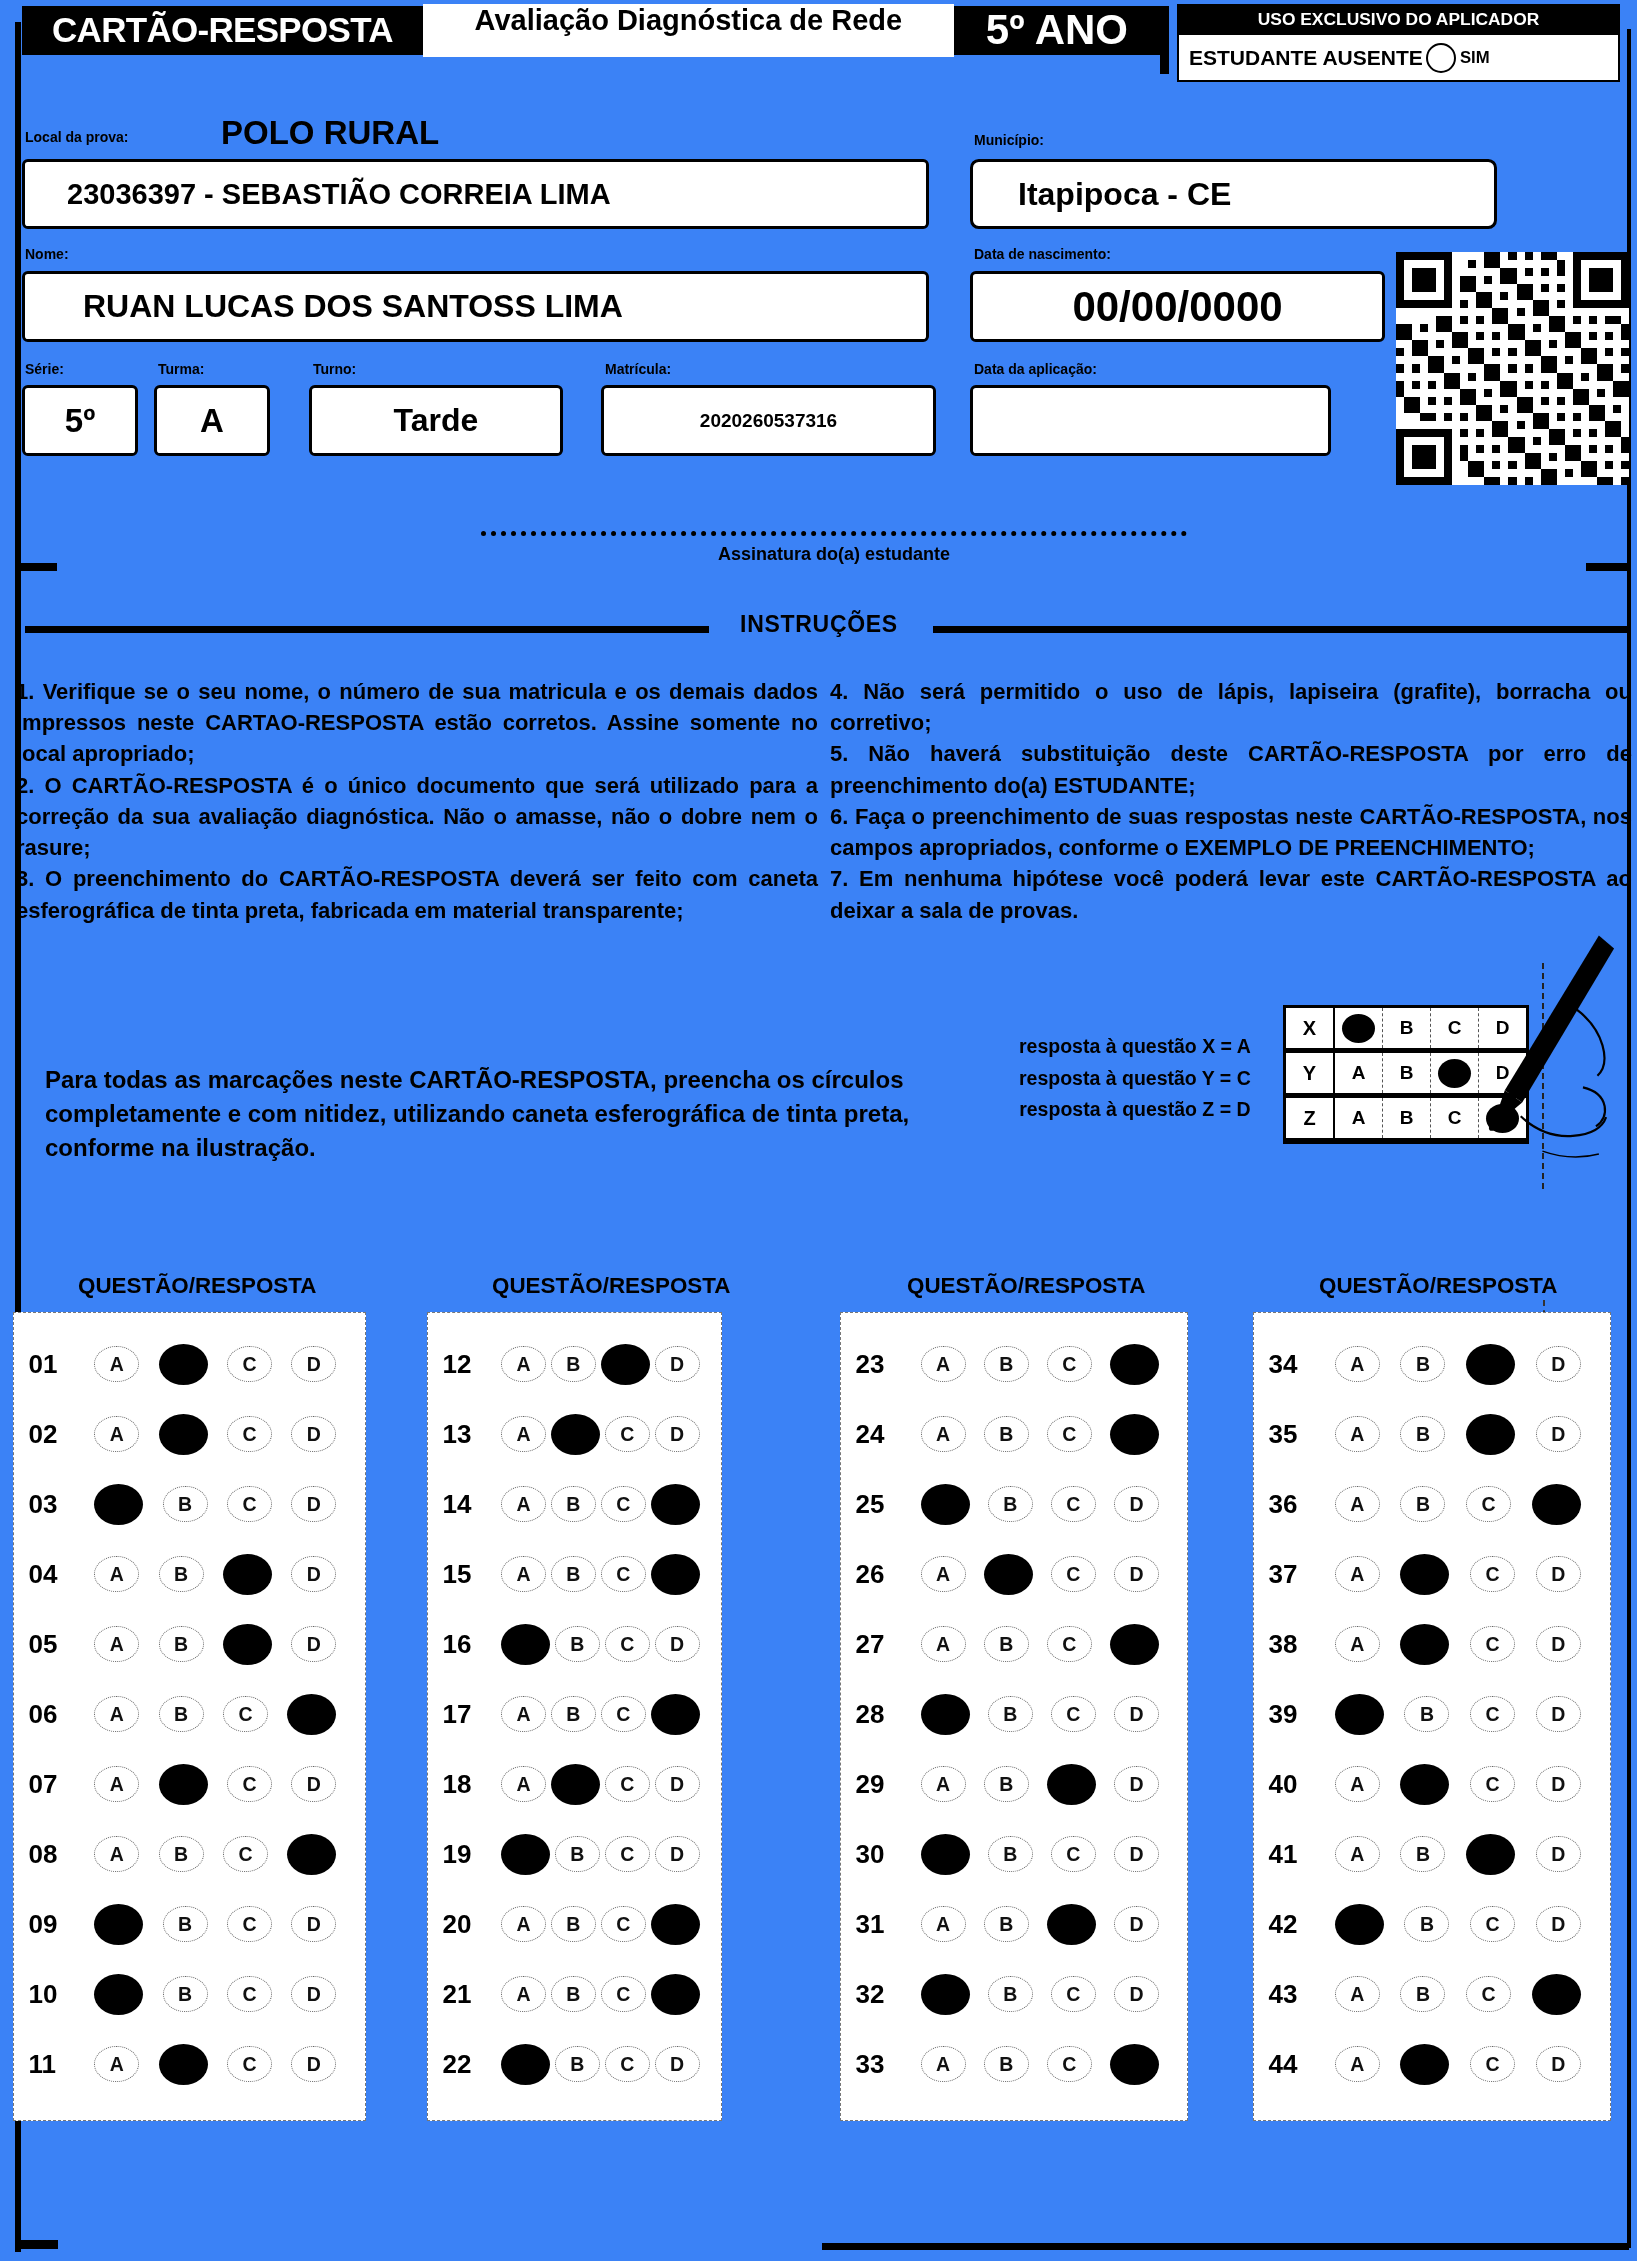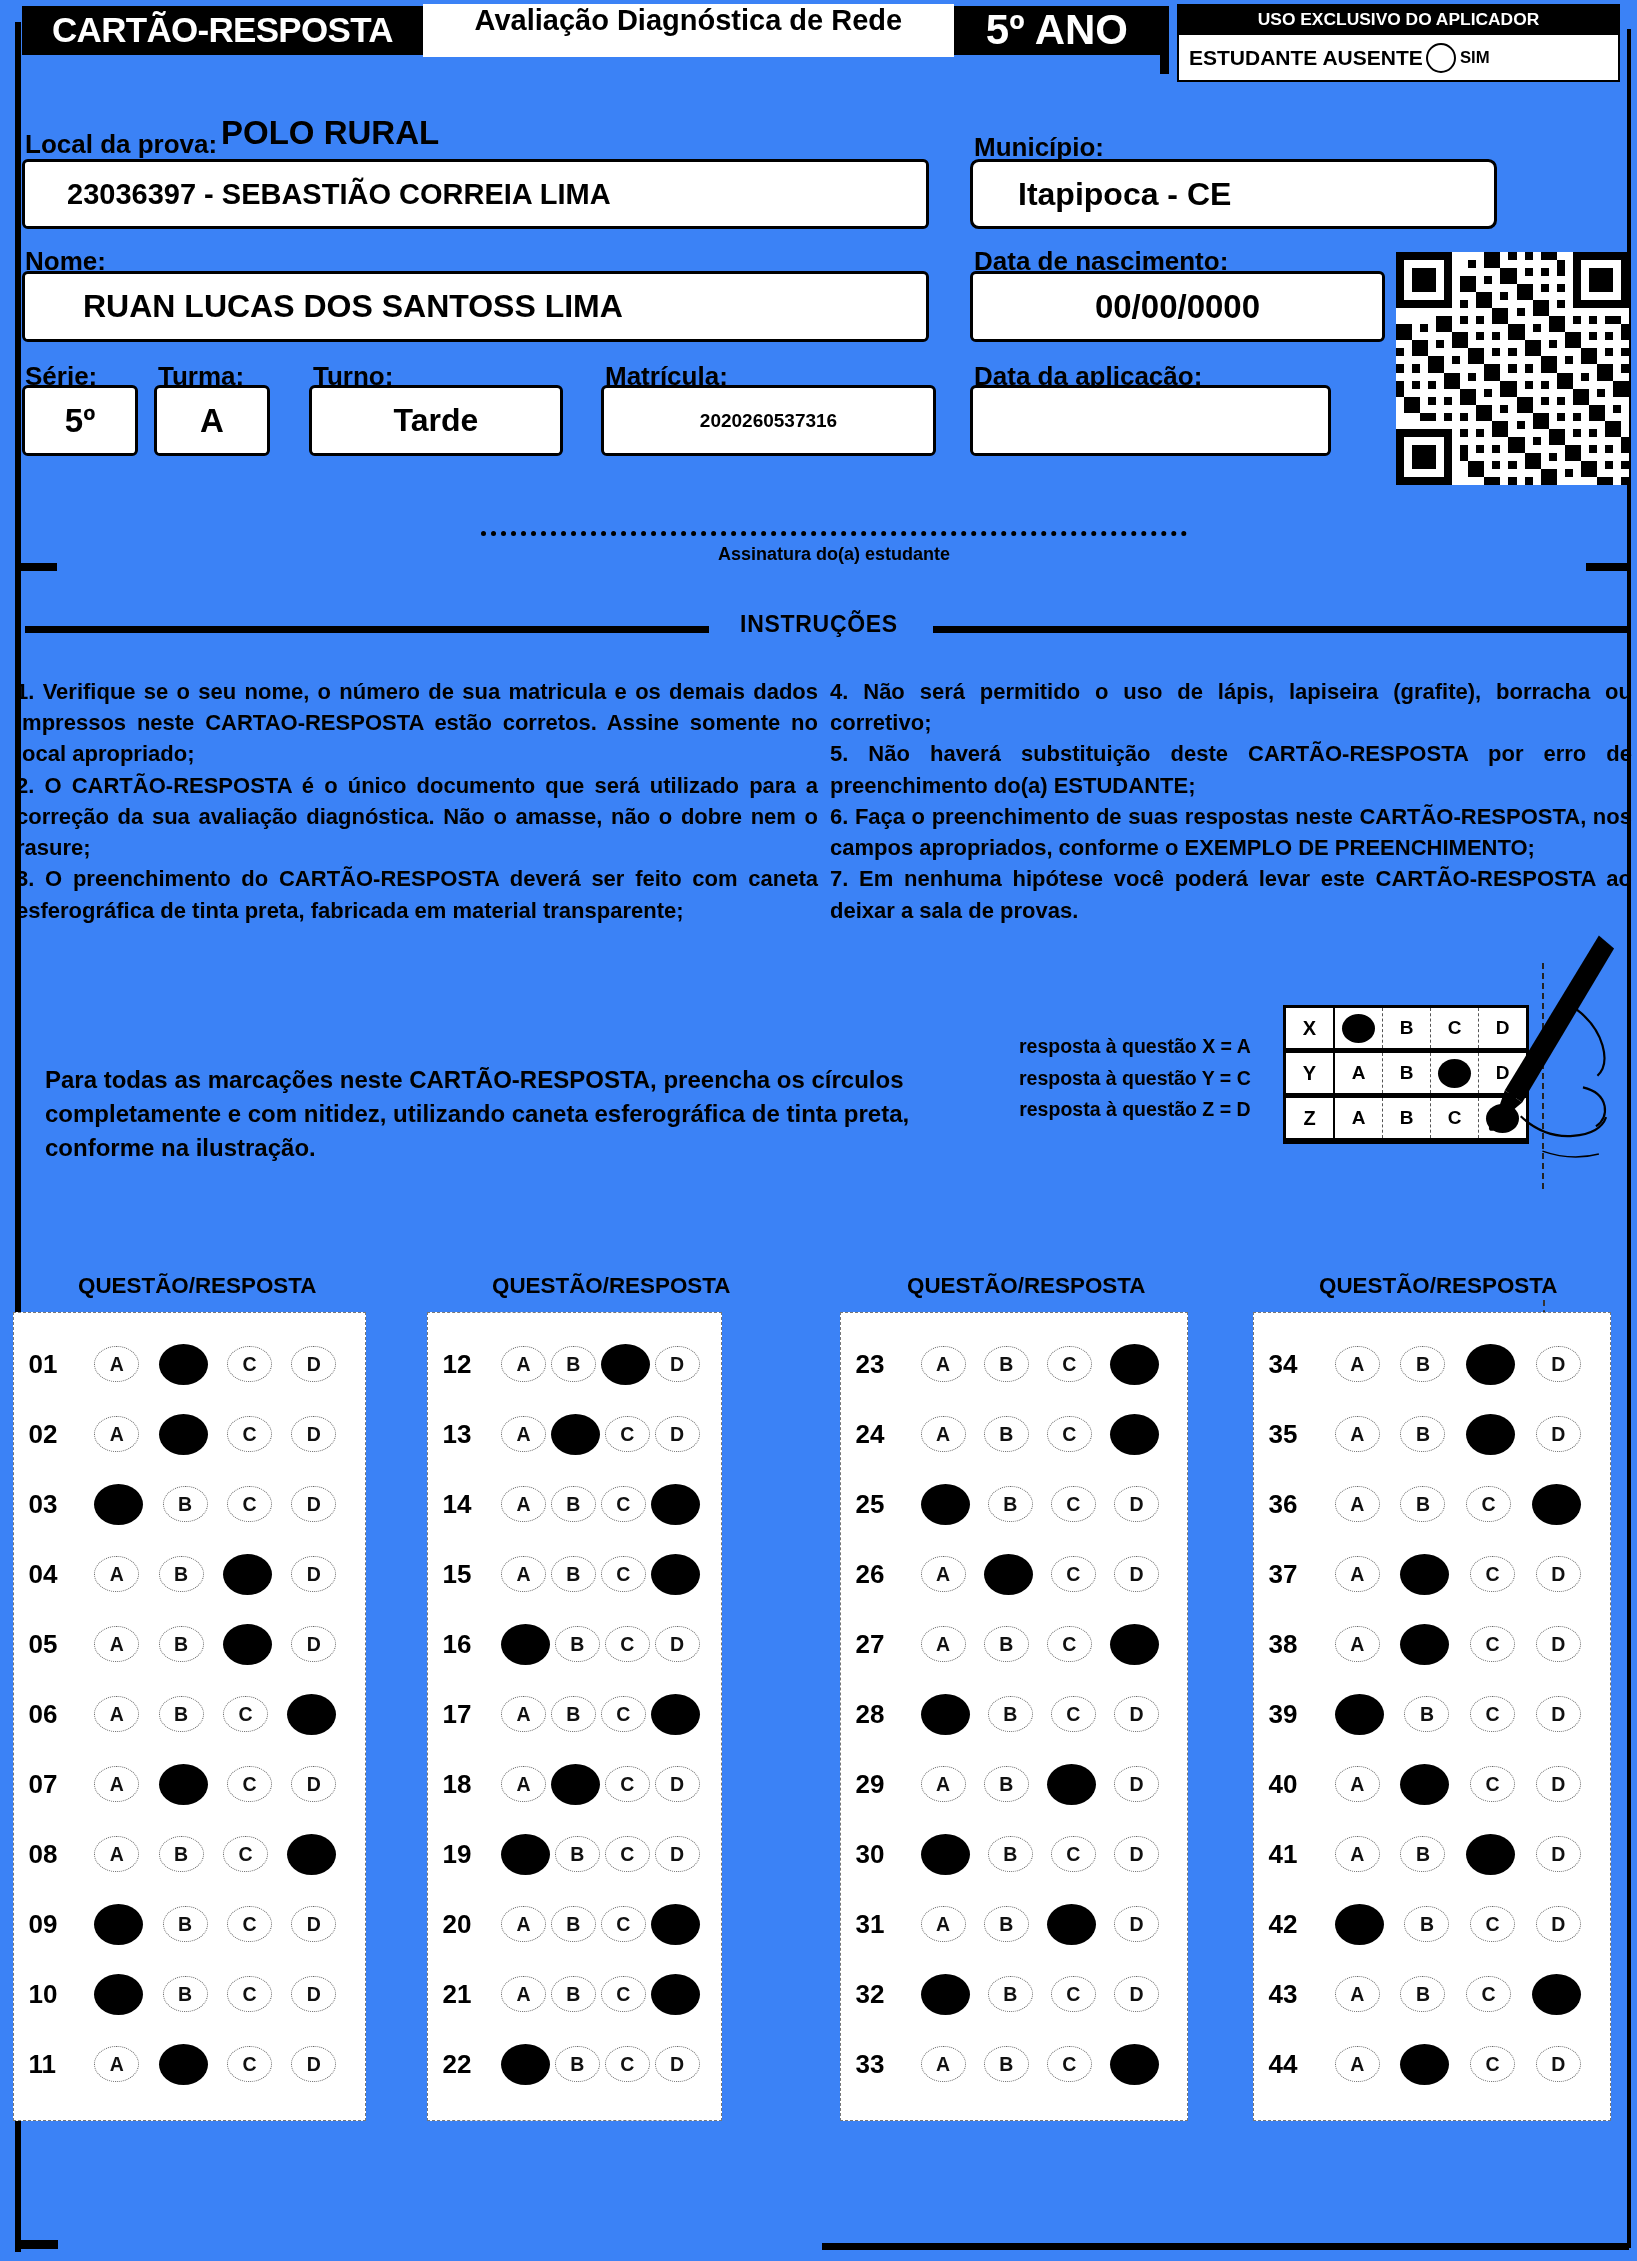--- a/index.html
+++ b/index.html
@@ -19,21 +19,21 @@
 
   
   #aplicador{position:absolute;left:1177px;top:4.3px;width:443px;}
   #aplicador-head{background:#000;color:#fff;font-size:17.4px;font-weight:bold;text-align:center;
                   padding:4.3px 0 3.6px 0;}
   #aplicador-body{border:2.9px solid #000;background:#fff;height:45px;display:flex;align-items:center;padding-left:10px;}
   #ausente-label{font-size:21px;font-weight:bold;}
   #ausente-circle{width:26px;height:26px;border:2.2px solid #000;border-radius:50%;margin:0 4.3px 0 2.9px;flex:none;}
   #sim-label{font-size:16.7px;font-weight:bold;}
 
-  .field-label{position:absolute;font-size:26px;font-weight:bold;white-space:nowrap;}
+  .field-label{position:absolute;font-size:14px;font-weight:bold;white-space:nowrap;}
   .value-box{position:absolute;border:3.6px solid #000;border-radius:5.8px;background:#fff;
              display:flex;align-items:center;}
   .value-text{font-size:30px;font-weight:bold;white-space:nowrap;}
 
   
   #sig-line{position:absolute;left:481px;top:531px;width:706px;border-top:5.8px dotted #000;}
   #sig-caption{position:absolute;left:481px;top:544px;width:706px;text-align:center;
                font-size:18px;font-weight:bold;}
 
   
@@ -111,21 +111,21 @@
     <span class="value-text" style="padding-left:45px;font-size:32px;">Itapipoca - CE</span>
   </div>
 
   <span class="field-label" style="left:25px;top:246px;">Nome:</span>
   <div class="value-box" style="left:22px;top:271px;width:901px;height:65px;">
     <span class="value-text" style="padding-left:58px;font-size:32px;">RUAN LUCAS DOS SANTOSS LIMA</span>
   </div>
 
   <span class="field-label" style="left:974px;top:246px;">Data de nascimento:</span>
   <div class="value-box" style="left:970px;top:271px;width:409px;height:65px;justify-content:center;">
-    <span class="value-text" style="font-size:33px;">00/00/0000</span>
+    <span class="value-text" style="font-size:42px;">00/00/0000</span>
   </div>
 
   <svg id="qr" width="233" height="233" viewBox="0 0 29 29" style="position:absolute;left:1396px;top:252px;shape-rendering:crispEdges;">
       <rect x="0" y="0" width="29" height="29" fill="#fff"></rect>
       <rect x="0" y="9" width="1" height="1" fill="#000"></rect>
       <rect x="0" y="10" width="1" height="1" fill="#000"></rect>
       <rect x="0" y="12" width="1" height="1" fill="#000"></rect>
       <rect x="0" y="14" width="1" height="1" fill="#000"></rect>
       <rect x="0" y="16" width="1" height="1" fill="#000"></rect>
       <rect x="0" y="17" width="1" height="1" fill="#000"></rect>

